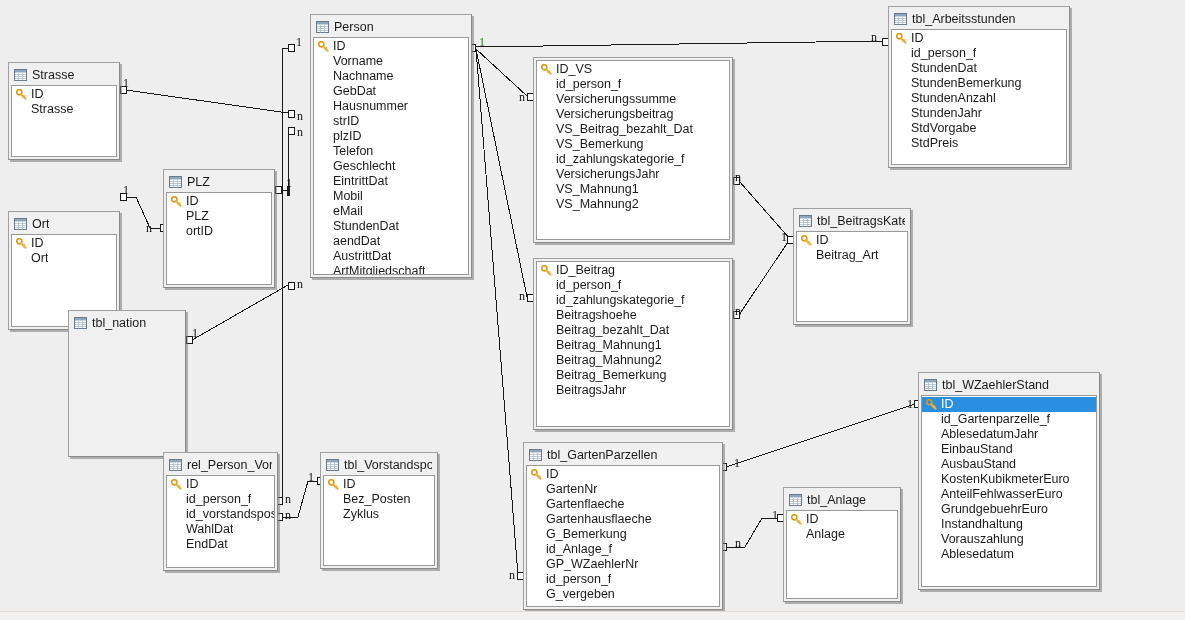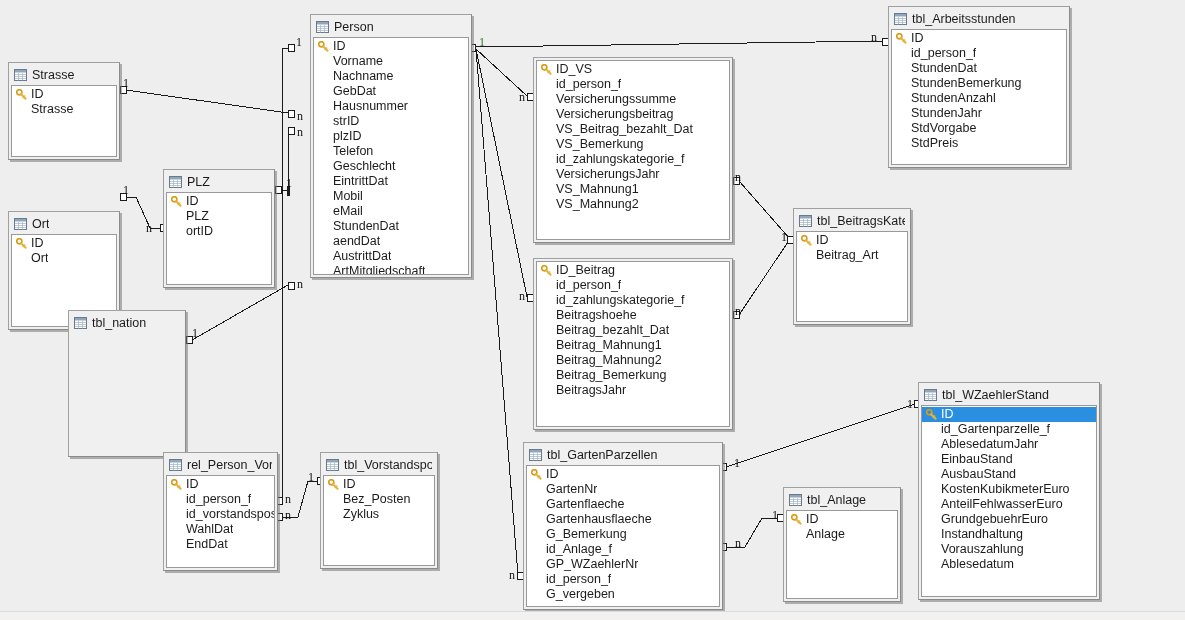--- a/index.html
+++ b/index.html
@@ -630,21 +630,21 @@
                 <path d="M7.3 8.4 L8.6 7.1" stroke="#e8b23a" stroke-width="1.7" stroke-linecap="round"></path>
               </svg>
             </span>
             <span class="fldname">ID</span>
           </div>
           <div class="fld">
             <span class="fldname pad">Anlage</span>
           </div>
         </div>
       </div>
-      <div class="tbl" style="left: 918px; top: 372px; width: 182px; height: 218px; margin-top: 10px;">
+      <div class="tbl" style="left: 918px; top: 372px; width: 182px; height: 218px;">
         <div class="tbl-title">
           <span>
             <svg class="ticon" viewBox="0 0 13 12" xmlns="http://www.w3.org/2000/svg">
               <rect x="0.5" y="0.5" width="12" height="11" fill="#ffffff" stroke="#6b7a8a"></rect>
               <rect x="1" y="1" width="11" height="2.5" fill="#8fa6bd"></rect>
               <path d="M1 5.5 H12 M1 7.5 H12 M1 9.5 H12 M4.5 4 V11.5 M8.5 4 V11.5" stroke="#9fb2c4" stroke-width="0.7"></path>
             </svg>
           </span>
           <span class="tname">tbl_WZaehlerStand</span>
         </div>

